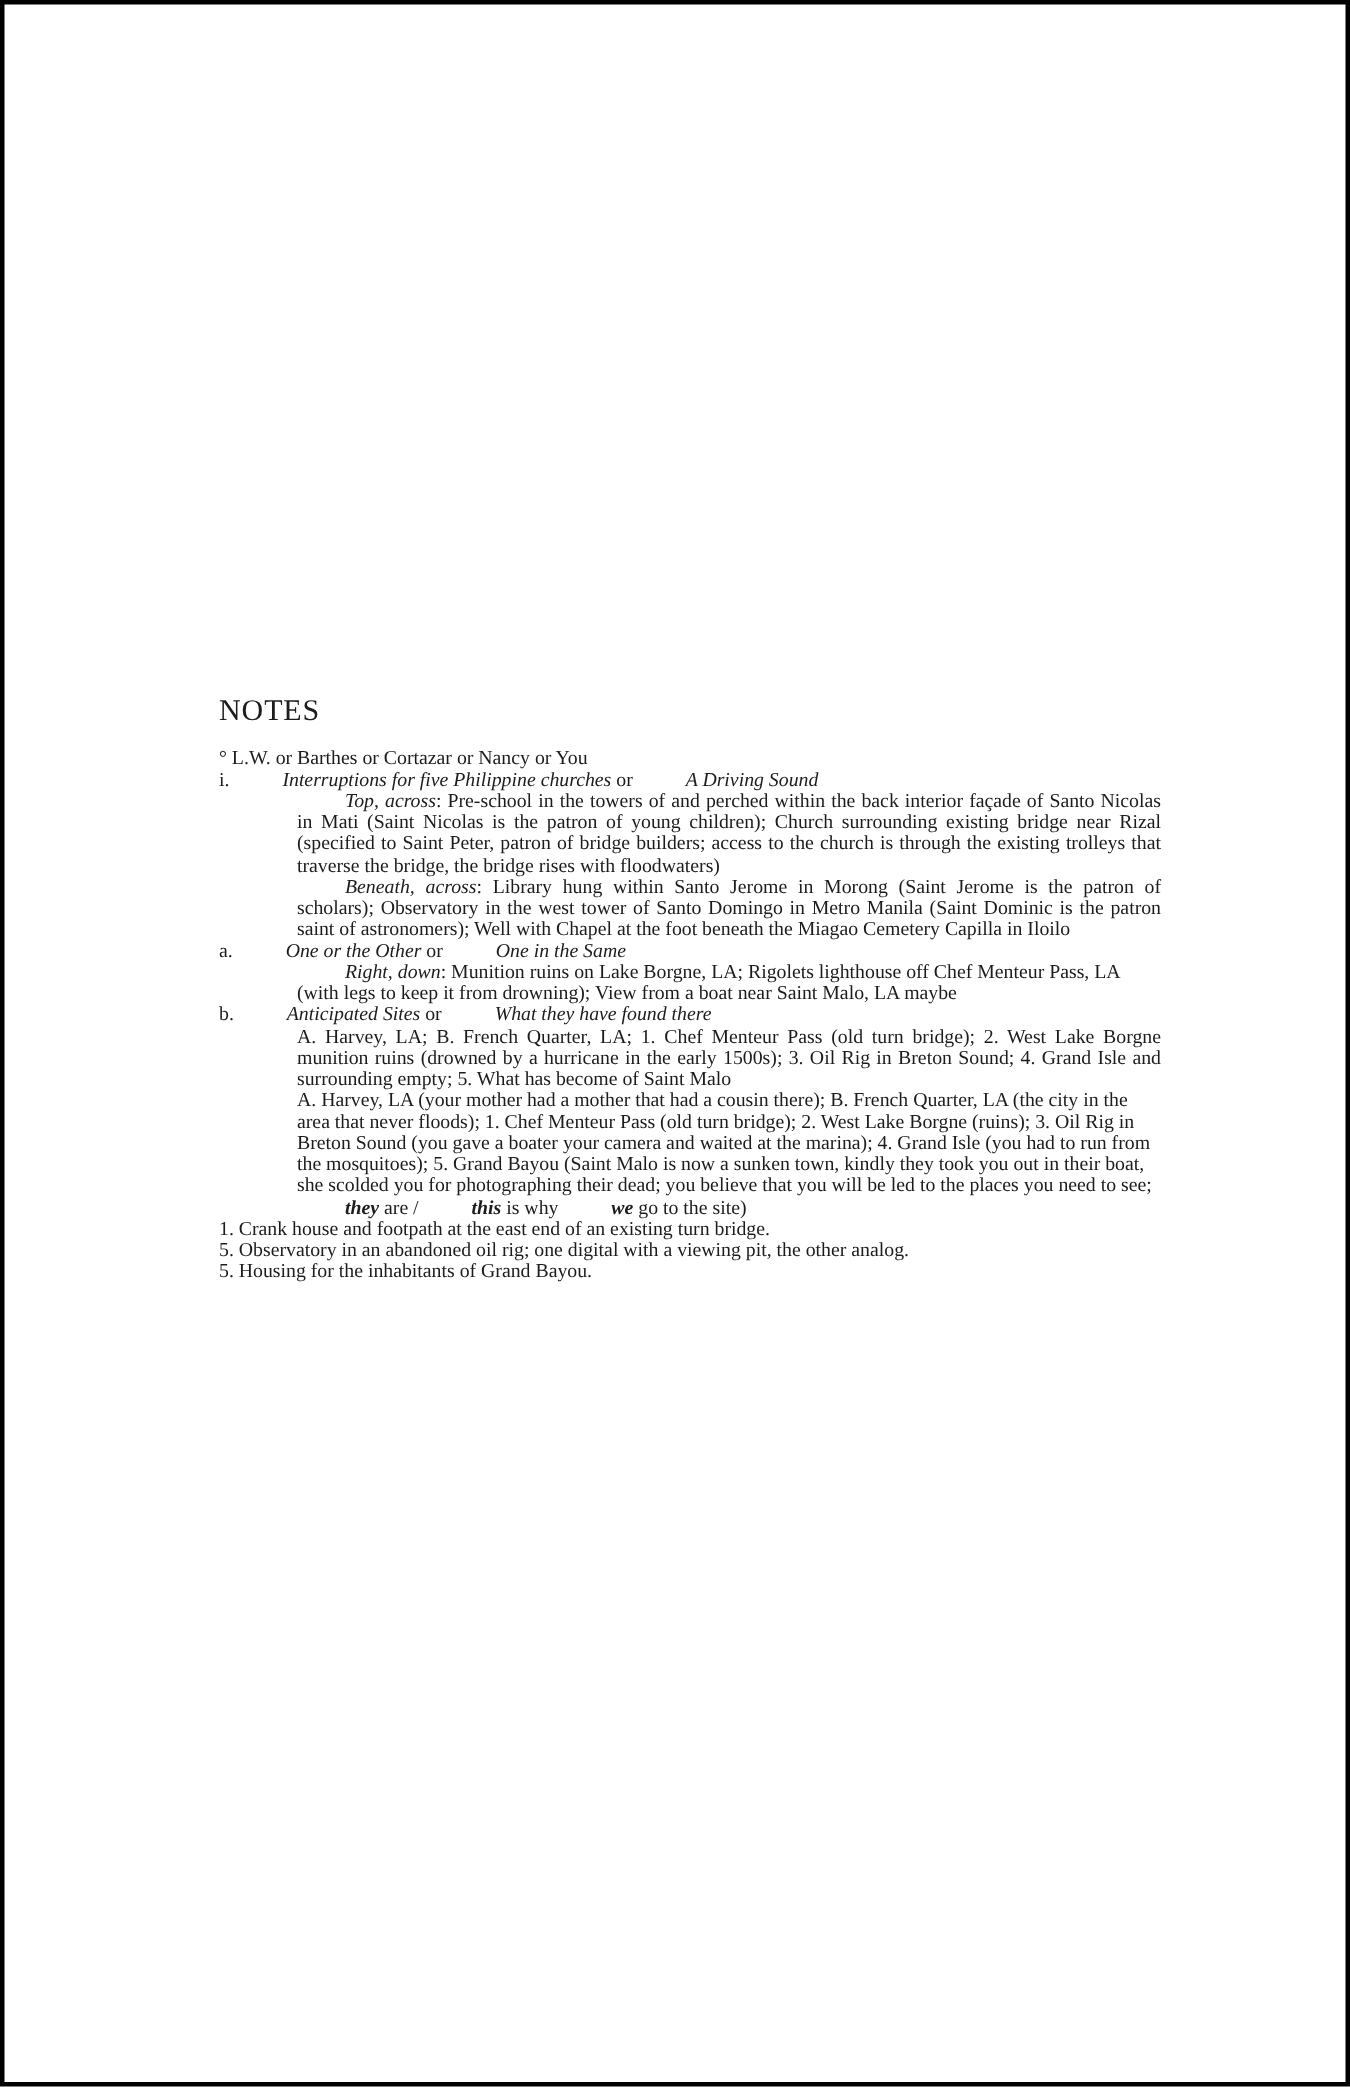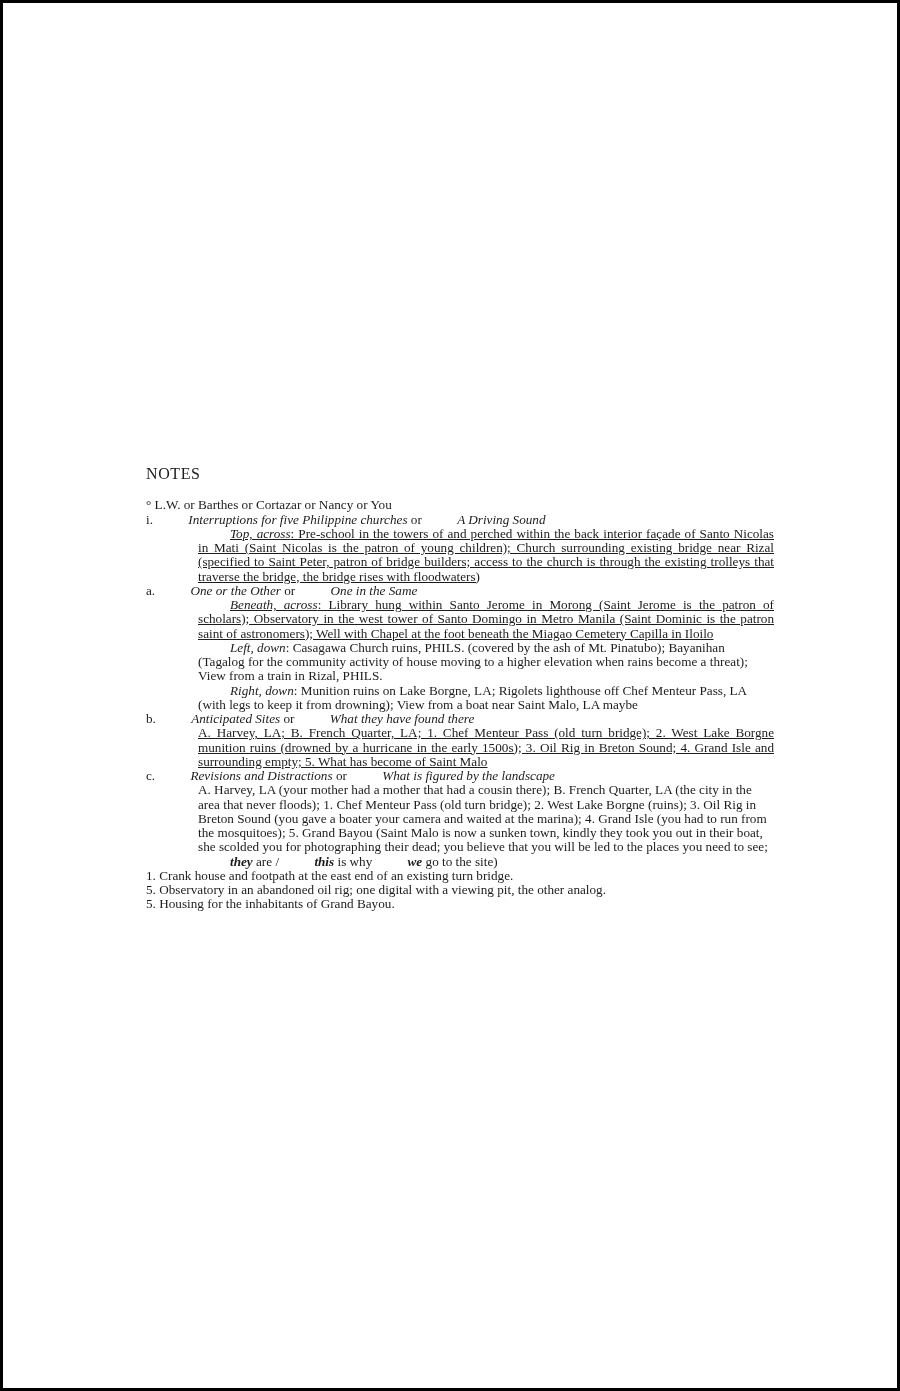--- a/index.html
+++ b/index.html
@@ -17,48 +17,46 @@
   }
   .content {
     position: absolute;
     left: 143px; top: 464px;
     width: 628px;
     color: #1c1c1c;
     font-size: 13.2px;
     line-height: 14.25px;
   }
   .heading {
-    font-size: 16px;
+    font-size: 20px;
     font-weight: 400;
     letter-spacing: 0.6px;
     margin: 0 0 17px 0;
     color: #1c1c1c;
   }
   .line { margin: 0; }
   .line.ind { padding-left: 52px; }
-  .line.just { text-align: justify; text-decoration: underline; }
+  .line.just { text-align: justify; }
   .seg-i { font-style: italic; margin-left: 32px; }
   .seg-b { font-weight: bold; text-align: right; }
 </style>
 </head>
 <body>
 
 <div class="page">
   <div class="content">
     <h1 class="heading">NOTES</h1>
     <div id="notes-list">
         <p class="line"><span class="">° L.W. or Barthes or Cortazar or Nancy or You</span></p>
         <p class="line"><span class="">i. </span><span class="seg-i ">Interruptions for five Philippine churches</span><span class=""> or </span><span class="seg-i ">A Driving Sound</span></p>
         <p class="line ind just"><span class="seg-i ">Top, across</span><span class="">: Pre-school in the towers of and perched within the back interior façade of Santo Nicolas in Mati (Saint Nicolas is the patron of young children); Church surrounding existing bridge near Rizal (specified to Saint Peter, patron of bridge builders; access to the church is through the existing trolleys that traverse the bridge, the bridge rises with floodwaters)</span></p>
+        <p class="line ind just"><span class="seg-i ">Beneath, across</span><span class="">: Library hung within Santo Jerome in Morong (Saint Jerome is the patron of scholars); Observatory in the west tower of Santo Domingo in Metro Manila (Saint Dominic is the patron saint of astronomers); Well with Chapel at the foot beneath the Miagao Cemetery Capilla in Iloilo</span></p>
         <p class="line"><span class="">a. </span><span class="seg-i ">One or the Other</span><span class=""> or </span><span class="seg-i ">One in the Same</span></p>
-        <p class="line ind just"><span class="seg-i ">Beneath, across</span><span class="">: Library hung within Santo Jerome in Morong (Saint Jerome is the patron of scholars); Observatory in the west tower of Santo Domingo in Metro Manila (Saint Dominic is the patron saint of astronomers); Well with Chapel at the foot beneath the Miagao Cemetery Capilla in Iloilo</span></p>
-        <p class="line ind"><span class="seg-i ">Left, down</span><span class="">: Casagawa Church ruins, PHILS. (covered by the ash of Mt. Pinatubo); Bayanihan (Tagalog for the community activity of house moving to a higher elevation when rains become a threat); View from a train in Rizal, PHILS.</span></p>
         <p class="line ind"><span class="seg-i ">Right, down</span><span class="">: Munition ruins on Lake Borgne, LA; Rigolets lighthouse off Chef Menteur Pass, LA (with legs to keep it from drowning); View from a boat near Saint Malo, LA maybe</span></p>
         <p class="line"><span class="">b. </span><span class="seg-i ">Anticipated Sites</span><span class=""> or </span><span class="seg-i ">What they have found there</span></p>
         <p class="line ind just"><span class="">A. Harvey, LA; B. French Quarter, LA; 1. Chef Menteur Pass (old turn bridge); 2. West Lake Borgne munition ruins (drowned by a hurricane in the early 1500s); 3. Oil Rig in Breton Sound; 4. Grand Isle and surrounding empty; 5. What has become of Saint Malo</span></p>
-        <p class="line"><span class="">c. </span><span class="seg-i ">Revisions and Distractions</span><span class=""> or </span><span class="seg-i ">What is figured by the landscape</span></p>
         <p class="line ind"><span class="">A. Harvey, LA (your mother had a mother that had a cousin there); B. French Quarter, LA (the city in the area that never floods); 1. Chef Menteur Pass (old turn bridge); 2. West Lake Borgne (ruins); 3. Oil Rig in Breton Sound (you gave a boater your camera and waited at the marina); 4. Grand Isle (you had to run from the mosquitoes); 5. Grand Bayou (Saint Malo is now a sunken town, kindly they took you out in their boat, she scolded you for photographing their dead; you believe that you will be led to the places you need to see; </span><span class="seg-i seg-b">they</span><span class=""> are / </span><span class="seg-i seg-b">this</span><span class=""> is why </span><span class="seg-i seg-b">we</span><span class=""> go to the site)</span></p>
         <p class="line"><span class="">1. Crank house and footpath at the east end of an existing turn bridge.</span></p>
         <p class="line"><span class="">5. Observatory in an abandoned oil rig; one digital with a viewing pit, the other analog.</span></p>
         <p class="line"><span class="">5. Housing for the inhabitants of Grand Bayou.</span></p>
       </div>
   </div>
 </div>
 
 </body></html>

